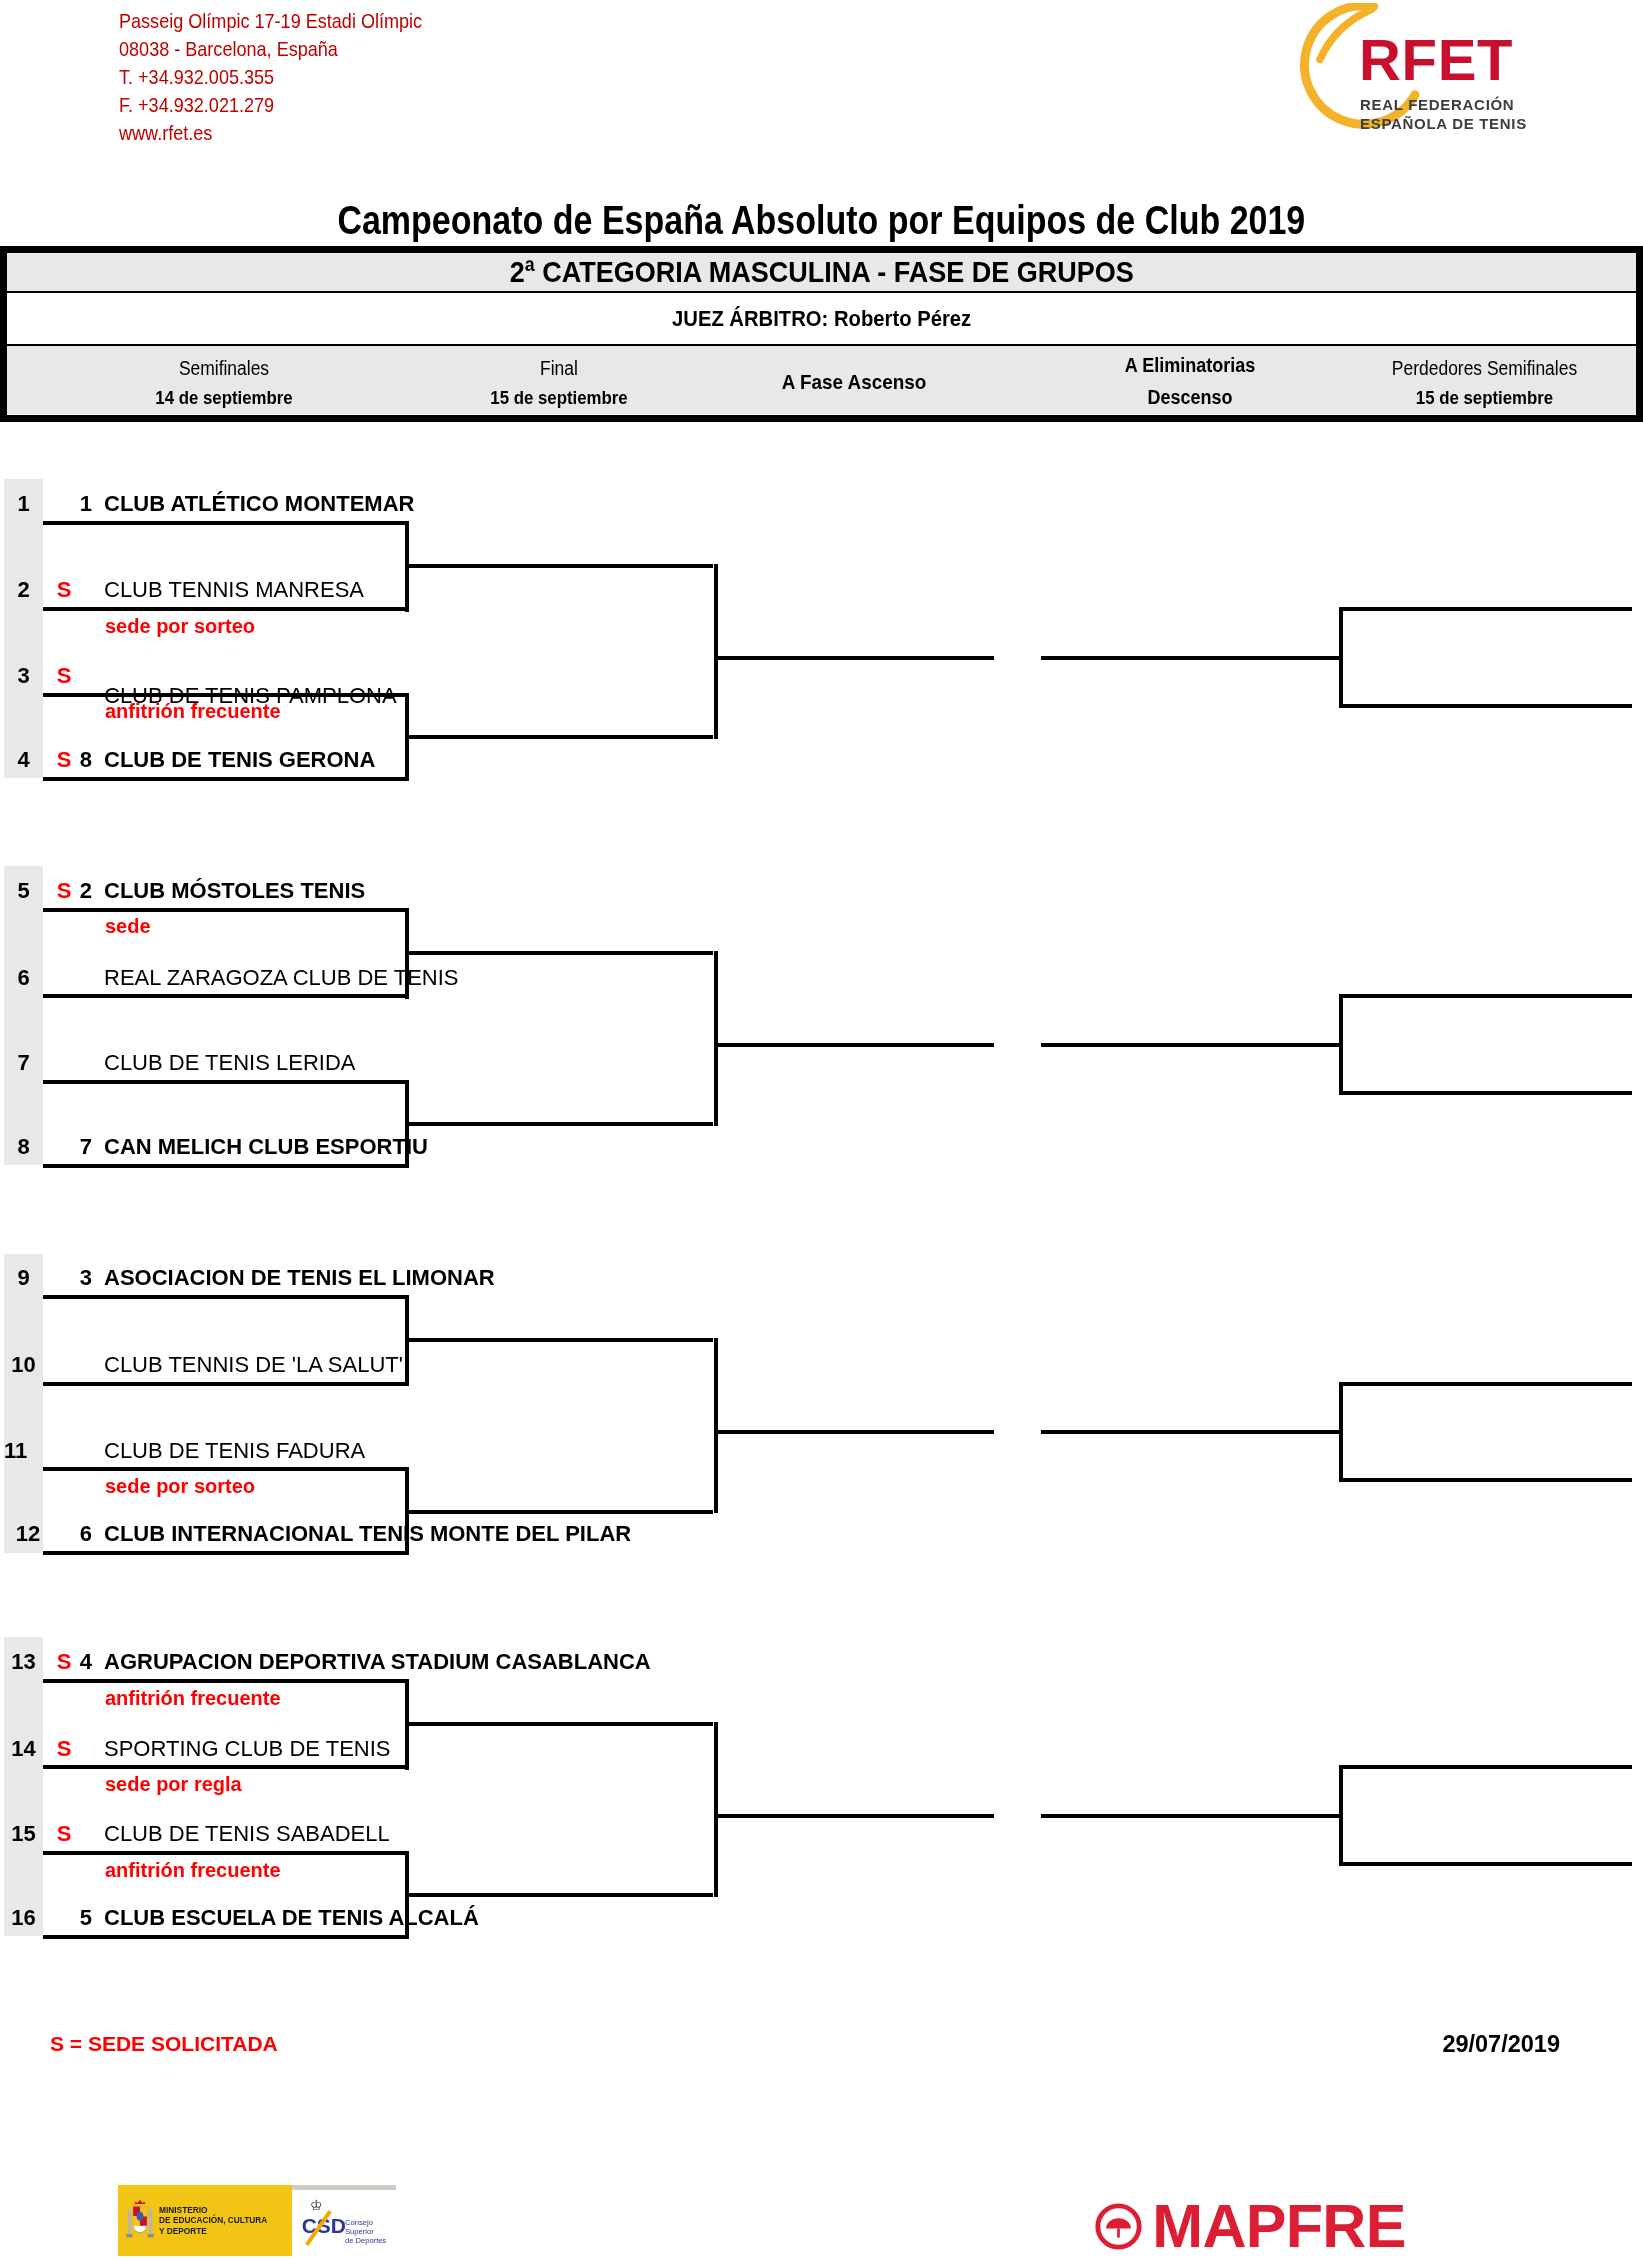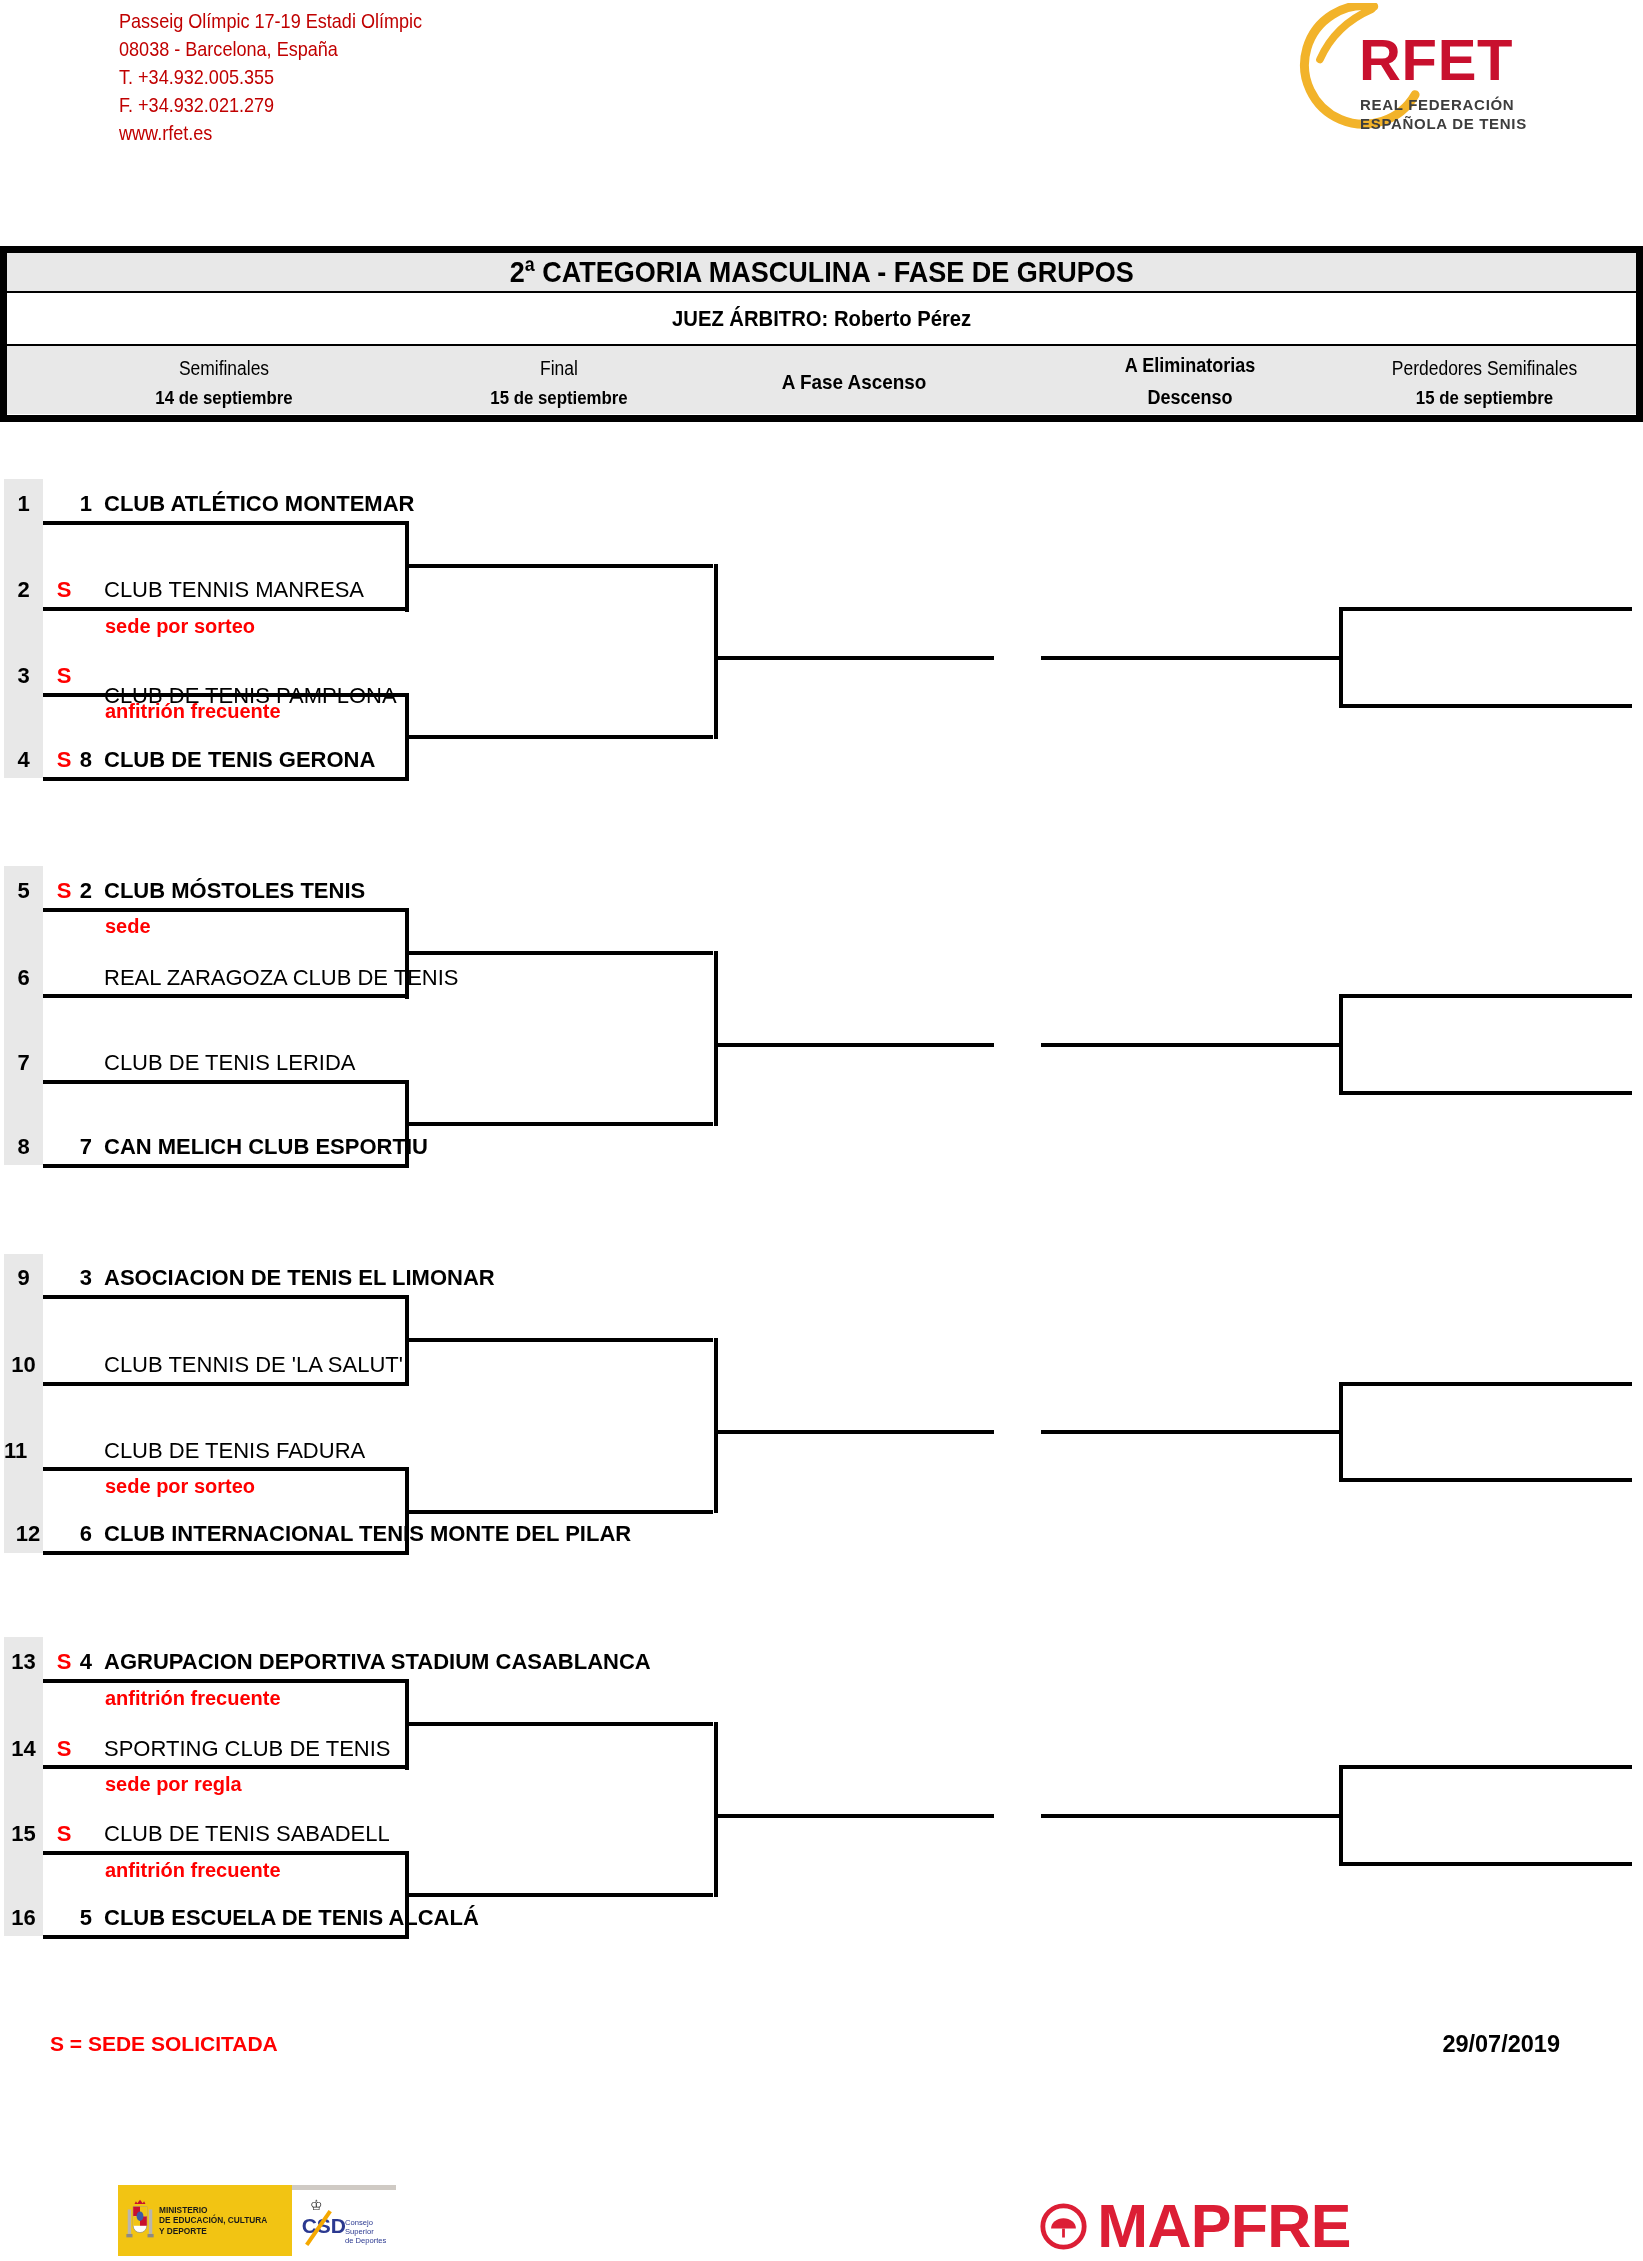--- a/index.html
+++ b/index.html
@@ -46,21 +46,21 @@
            text-align:right;font-size:23.5px;font-weight:700;}
   
   .ministry{position:absolute;left:118px;top:2185px;height:71px;display:flex;}
   .min-yellow{width:174px;height:71px;background:var(--ministry-yellow,#F2C413);display:flex;align-items:center;}
   .min-text{font-size:8.3px;line-height:10.4px;font-weight:700;color:#1a1a1a;margin-left:4.1px;}
   .csd{position:relative;width:104px;height:71px;background:#fff;border-top:5.5px solid #CFCAC4;box-sizing:border-box;}
   .csd-word{position:absolute;left:9.7px;top:23.5px;font-size:21px;font-weight:700;color:var(--csd-navy,#2B3990);}
   .csd-crown{position:absolute;left:18px;top:7px;font-size:14px;color:#222;}
   .csd-slash{position:absolute;left:5.5px;top:36px;width:41px;height:4.1px;background:#F5A800;transform:rotate(-55deg);}
   .csd-text{position:absolute;left:53px;top:28px;font-size:7.6px;line-height:9px;color:var(--csd-navy,#2B3990);}
-  .mapfre{position:absolute;left:1038px;top:2199px;height:55px;display:flex;align-items:center;}
+  .mapfre{position:absolute;left:1093px;top:2199px;height:55px;display:flex;align-items:center;}
   .mapfre-word{font-size:61px;font-weight:700;color:var(--mapfre-red,#DC1E35);letter-spacing:-0.7px;
                margin-left:8.3px;line-height:55px;}
 </style>
 </head>
 <body>
 
 <div class="page">
 
   <div class="address">
     <div>Passeig Olímpic 17-19 Estadi Olímpic</div>
@@ -73,20 +73,21 @@
   <div class="rfet">
     <svg width="145" height="131" viewBox="0 0 210 190" style="position:absolute;left:0;top:0;">
       <path d="M114,5 A86,86 0 1 0 174,133" fill="none" stroke="#F2B32A" stroke-width="13" stroke-linecap="round"></path>
       <path d="M111,9 Q58,32 36,82" fill="none" stroke="#F2B32A" stroke-width="11" stroke-linecap="round"></path>
     </svg>
     <div class="rfet-word">RFET</div>
     <div class="rfet-sub" style="top:93px;">REAL FEDERACIÓN</div>
     <div class="rfet-sub" style="top:112px;">ESPAÑOLA DE TENIS</div>
   </div>
 
+  <div class="title"><span>Campeonato de España Absoluto por Equipos de Club 2019</span></div>
 
   <div class="hdr-top"></div>
   <div class="hdr-cat"><span>2ª CATEGORIA MASCULINA - FASE DE GRUPOS</span></div>
   <div class="hdr-ref"><span>JUEZ ÁRBITRO: Roberto Pérez</span></div>
   <div class="hdr-div"></div>
 
   <div class="hdr-band">
     <div class="col" style="left:43px;width:362px;">
       <div class="l1">Semifinales</div>
       <div class="l2">14 de septiembre</div>

